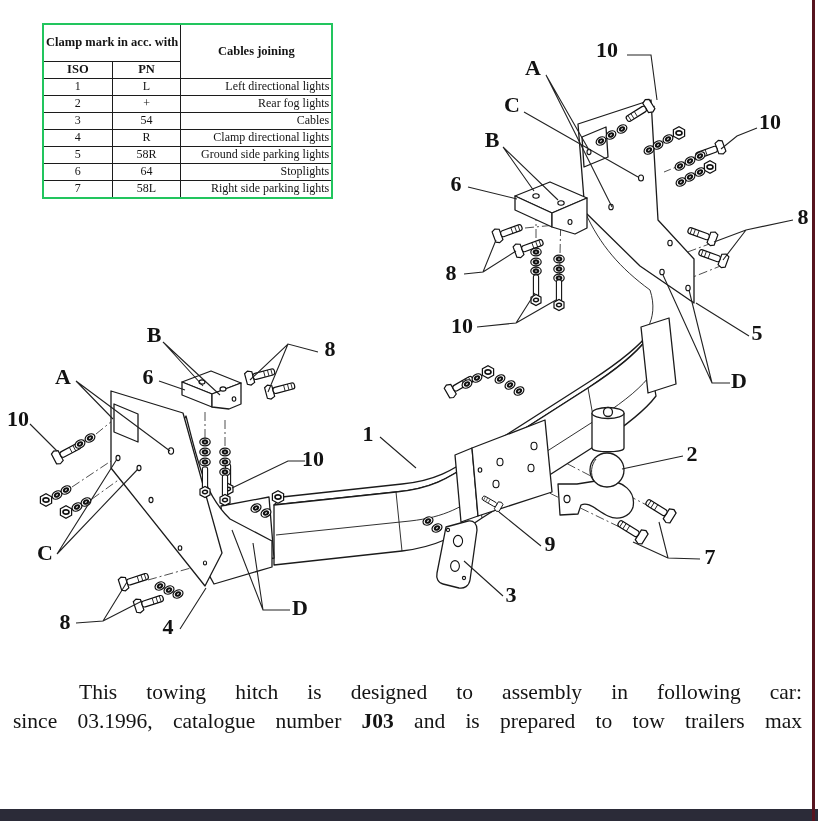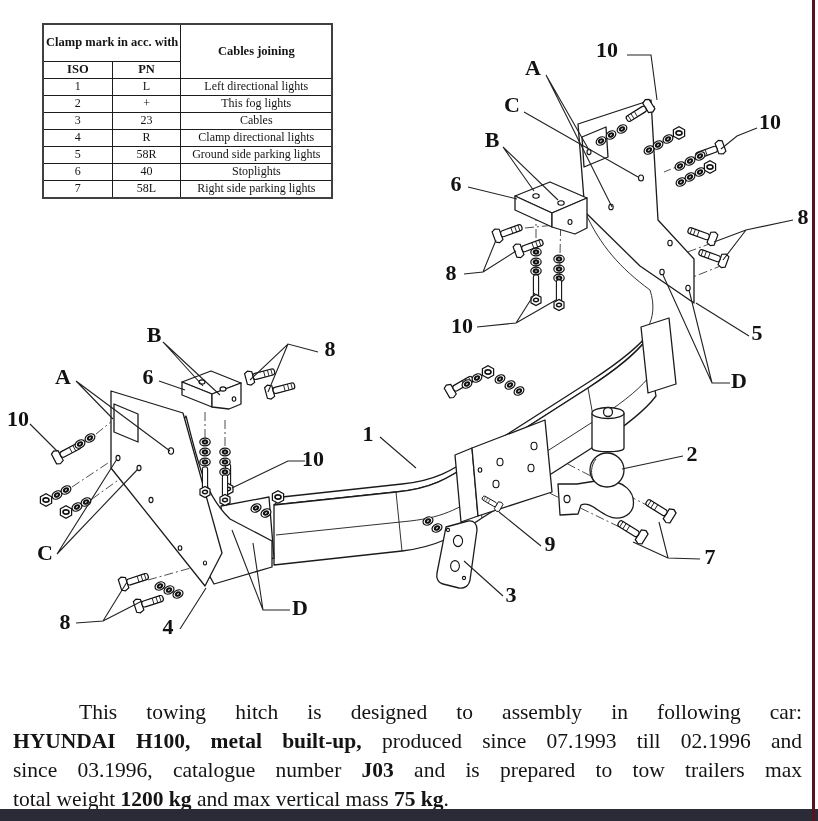--- a/index.html
+++ b/index.html
@@ -1,39 +1,39 @@
 <!DOCTYPE html>
 <html><head>
 <meta charset="utf-8">
 <style>
   html,body{margin:0;padding:0;background:#fff;}
   .page{position:relative;width:818px;height:821px;background:#ffffff;overflow:hidden;
         font-family:"Liberation Serif",serif;color:#141414;}
   
   .clamp-table{position:absolute;left:42px;top:23px;border-collapse:collapse;
-               border:2px solid #404040;table-layout:fixed;}
+               border:2px solid #22c55e;table-layout:fixed;}
   .clamp-table td,.clamp-table th{border:1px solid #1c1c1c;padding:0 2px;line-height:1.1;
                font-size:12px;overflow:hidden;white-space:nowrap;}
   .clamp-table th{font-weight:bold;text-align:center;font-size:12.5px;}
   .col-iso{width:44px;margin-top:36px;} .col-pn{width:44px;} .col-cab{width:146px;}
   .hdr-clamp{height:36px;} .hdr-sub{height:16px;}
   .clamp-table td{height:16px;}
   .c-num,.c-pn{text-align:center;}
-  .c-cab{text-align:center;padding-left:4px;}
+  .c-cab{text-align:right;padding-left:4px;}
   
   .diagram{position:absolute;left:0;top:0;width:818px;height:660px;}
   .part{fill:#ffffff;stroke:#1b1b1b;stroke-width:1.3;stroke-linejoin:round;}
   .thin{fill:none;stroke:#1b1b1b;stroke-width:0.9;}
   .hole{fill:#ffffff;stroke:#111111;stroke-width:1.1;}
   .dd{fill:none;stroke:#3a3a3a;stroke-width:0.9;stroke-dasharray:9 3 2 3;}
   .ldr{fill:none;stroke:#222222;stroke-width:1.1;}
   .co{position:absolute;transform:translate(-50%,-50%);font-weight:bold;font-size:22px;
       line-height:1;color:#121212;font-family:"Liberation Serif",serif;}
   
-  .para{position:absolute;left:13px;top:678px;width:789px;font-size:21.5px;line-height:29px;margin-top:20px;}
+  .para{position:absolute;left:13px;top:678px;width:789px;font-size:21.5px;line-height:29px;}
   .jl{text-align:justify;text-align-last:justify;}
   .jl-last{text-align:left;}
   .ind{text-indent:66px;}
   .b{font-weight:bold;}
   
   .bottom-bar{position:absolute;left:0;top:809px;width:818px;height:12px;background:#2b2b38;}
   .edge-line{position:absolute;left:812px;top:0;width:3px;height:821px;background:#56141f;}
 </style>
 </head>
 <body>
@@ -285,52 +285,50 @@
       <th class="col-pn hdr-sub">PN</th>
     </tr>
     <tr>
       <td class="c-num">1</td>
       <td class="c-pn">L</td>
       <td class="c-cab">Left directional lights</td>
     </tr>
     <tr>
       <td class="c-num">2</td>
       <td class="c-pn">+</td>
-      <td class="c-cab">This fog lights</td>
+      <td class="c-cab">Rear fog lights</td>
     </tr>
     <tr>
       <td class="c-num">3</td>
-      <td class="c-pn">23</td>
+      <td class="c-pn">54</td>
       <td class="c-cab">Cables</td>
     </tr>
     <tr>
       <td class="c-num">4</td>
       <td class="c-pn">R</td>
       <td class="c-cab">Clamp directional lights</td>
     </tr>
     <tr>
       <td class="c-num">5</td>
       <td class="c-pn">58R</td>
       <td class="c-cab">Ground side parking lights</td>
     </tr>
     <tr>
       <td class="c-num">6</td>
-      <td class="c-pn">40</td>
+      <td class="c-pn">64</td>
       <td class="c-cab">Stoplights</td>
     </tr>
     <tr>
       <td class="c-num">7</td>
       <td class="c-pn">58L</td>
       <td class="c-cab">Right side parking lights</td>
     </tr>
   </tbody>
     </table>
 
   <div class="para">
     <div class="jl ind"><span>This towing hitch is designed to assembly in following car:</span></div>
-    <div class="jl"><span class="b">HYUNDAI H100, metal built-up,</span><span> produced since 07.1993 till 02.1996 and</span></div>
     <div class="jl"><span>since 03.1996, catalogue number </span><span class="b">J03</span><span> and is prepared to tow trailers max</span></div>
-    <div class="jl-last"><span>total weight </span><span class="b">1200 kg</span><span> and max vertical mass </span><span class="b">75 kg</span><span>.</span></div>
   </div>
 
   <div class="bottom-bar"></div>
   <div class="edge-line"></div>
 </div>
 
 </body></html>

